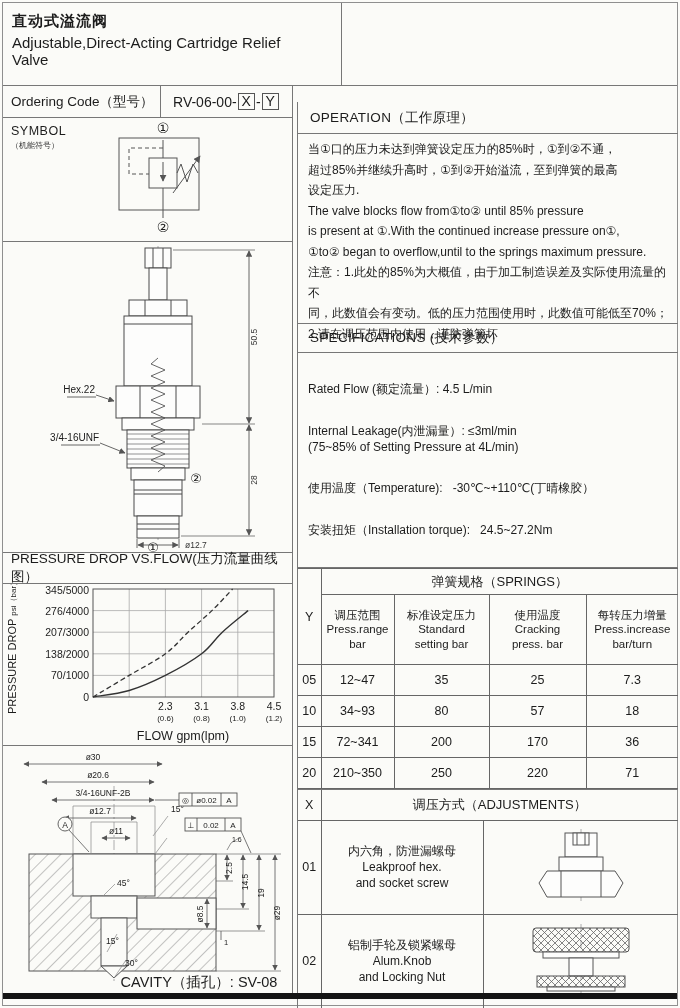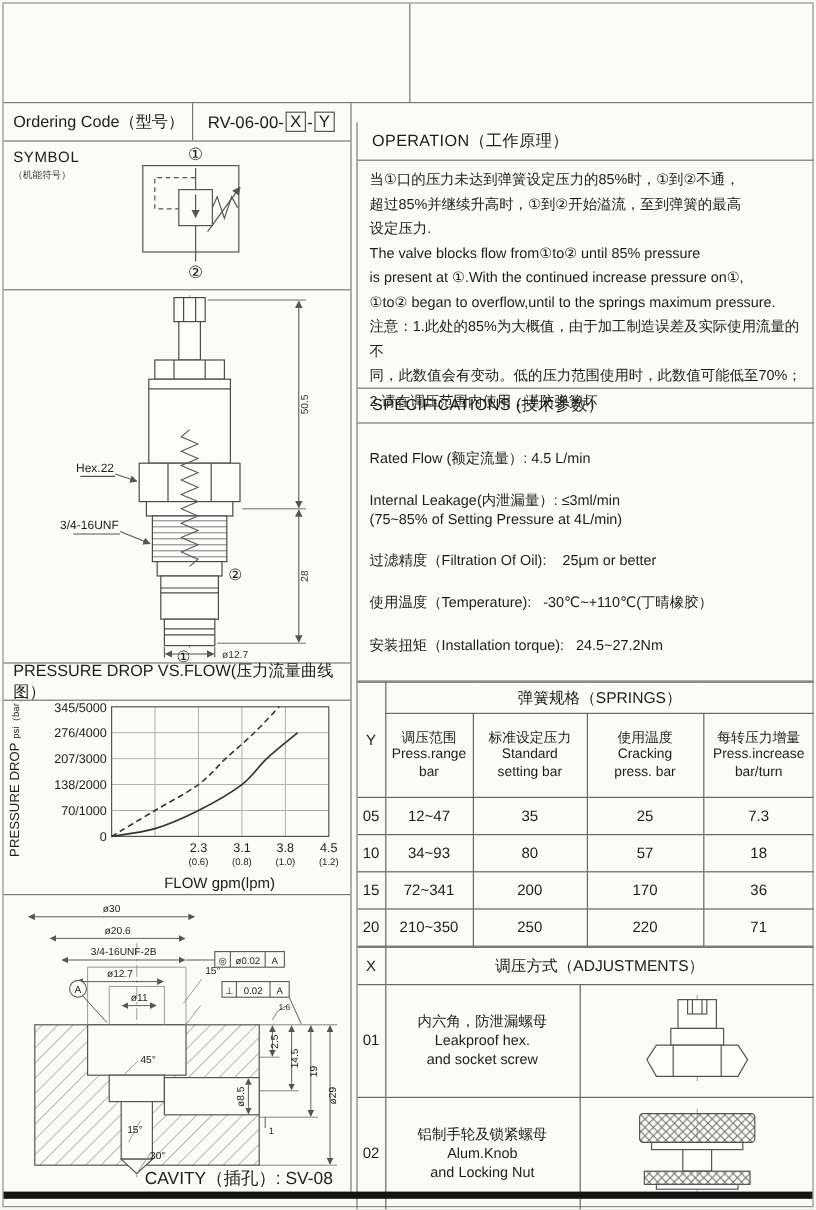--- a/index.html
+++ b/index.html
@@ -69,20 +69,25 @@
       <pattern id="hatch" width="9" height="9" patternUnits="userSpaceOnUse" patternTransform="rotate(45)">
         <line x1="0" y1="0" x2="0" y2="9" stroke="#8a8a8a" stroke-width="1"></line>
       </pattern>
       <pattern id="knurl" width="7" height="7" patternUnits="userSpaceOnUse">
         <path d="M0 7L7 0M0 0L7 7" stroke="#666" stroke-width="0.8" fill="none"></path>
       </pattern>
     </defs>
   </svg>
 
   <div id="title-block">
+    <div class="t-zh">直动式溢流阀</div>
+    <div class="t-en">
+      <span>Adjustable,Direct-Acting Cartridge Relief</span><br>
+      <span>Valve</span>
+    </div>
   </div>
   <div class="hline-top"></div>
 
   <div id="left-col">
 
     <div class="sec" id="ordering-row">
       <div class="cell-l">Ordering Code（型号）</div>
       <div class="cell-r">
         <span>RV-06-00-</span>
           <span class="codebox">X</span>
@@ -309,21 +314,20 @@
 
     <div class="sec sec-header" id="spec-header">
       <span>SPECIFICATIONS (技术参数）</span>
     </div>
     <div class="sec" id="spec-body">
       <div class="spec-item">Rated Flow (额定流量）: 4.5 L/min</div>
       <div>
         <div class="spec-item">Internal Leakage(内泄漏量）: ≤3ml/min</div>
         <div class="spec-item spec-sub">(75~85% of Setting Pressure at 4L/min)</div>
       </div>
-      <div class="spec-item">过滤精度（Filtration Of Oil):    25μm or better</div>
       <div class="spec-item">使用温度（Temperature):   -30℃~+110℃(丁晴橡胶）</div>
       <div class="spec-item">安装扭矩（Installation torque):   24.5~27.2Nm</div>
     </div>
 
     <div class="sec" id="springs-wrap">
       <table class="tbl">
         <colgroup>
             <col style="width:23px">
             <col style="width:73px">
             <col style="width:95px">

